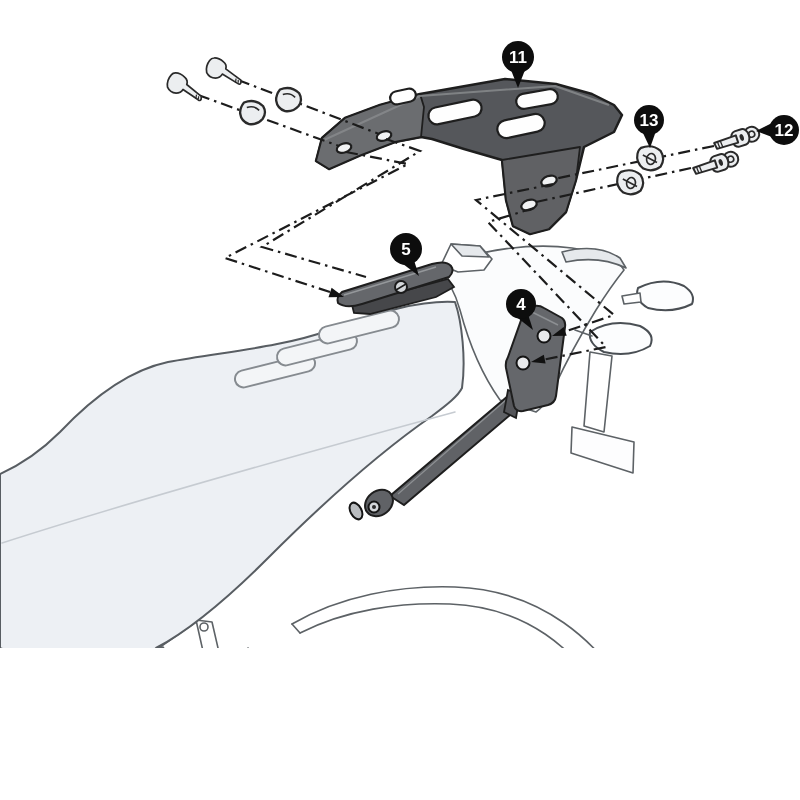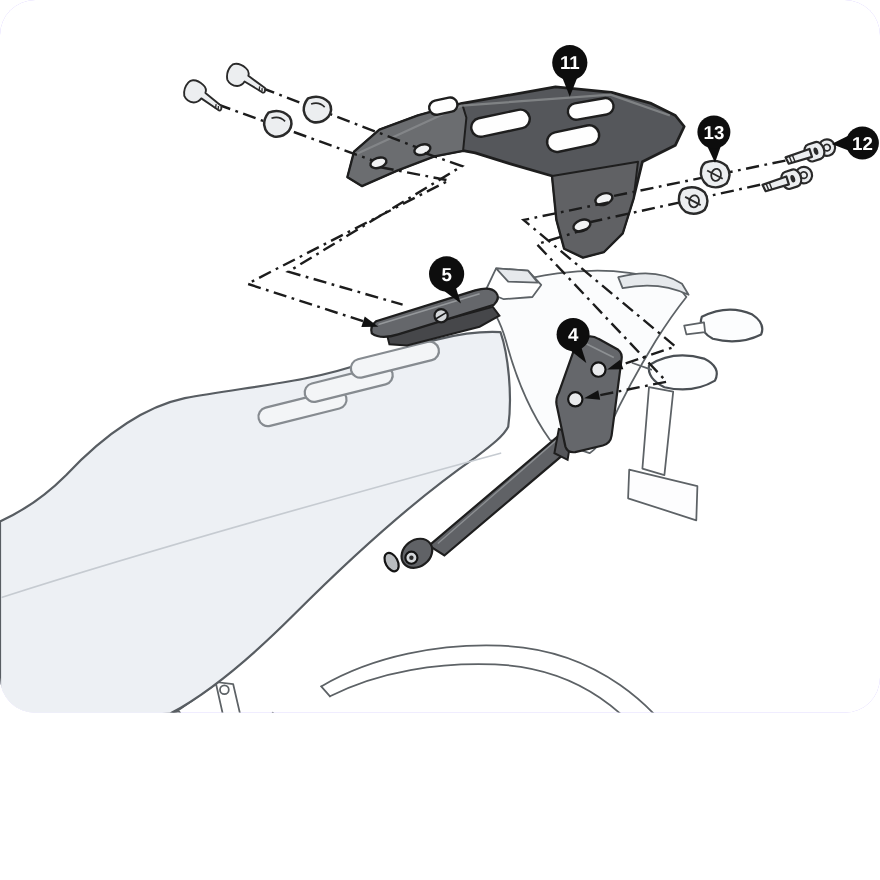--- a/index.html
+++ b/index.html
@@ -1,17 +1,17 @@
 <!DOCTYPE html>
 <html><head>
 <meta charset="utf-8">
 <style>
   html,body{margin:0;padding:0;background:#fff;}
-  .canvas{width:800px;height:648px;position:relative;background:#c4b5fd;overflow:hidden;
-          font-family:"Liberation Sans",sans-serif;border-radius:32px;}
+  .canvas{width:800px;height:648px;position:relative;background:#a21caf;overflow:hidden;
+          font-family:"Liberation Sans",sans-serif;}
   svg{display:block;}
   .callout-num{font-family:"Liberation Sans",sans-serif;font-weight:bold;font-size:17px;}
 </style>
 </head>
 <body>
 
 <div class="canvas">
 <svg viewBox="0 0 800 800" width="800" height="800">
 
   <rect x="0" y="0" width="800" height="800" fill="#ffffff"></rect>

